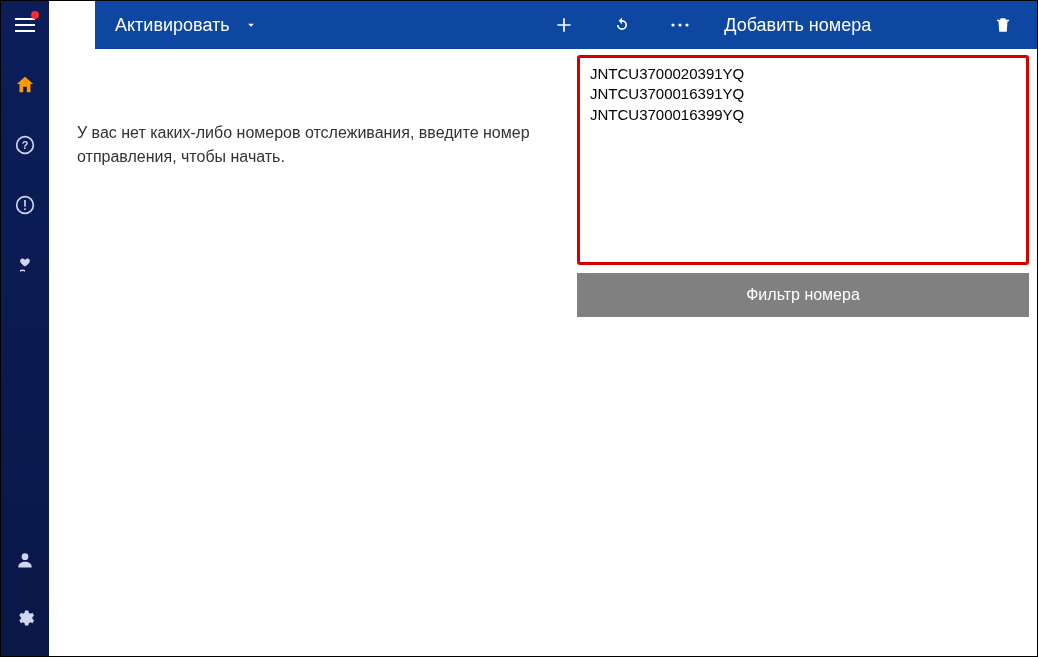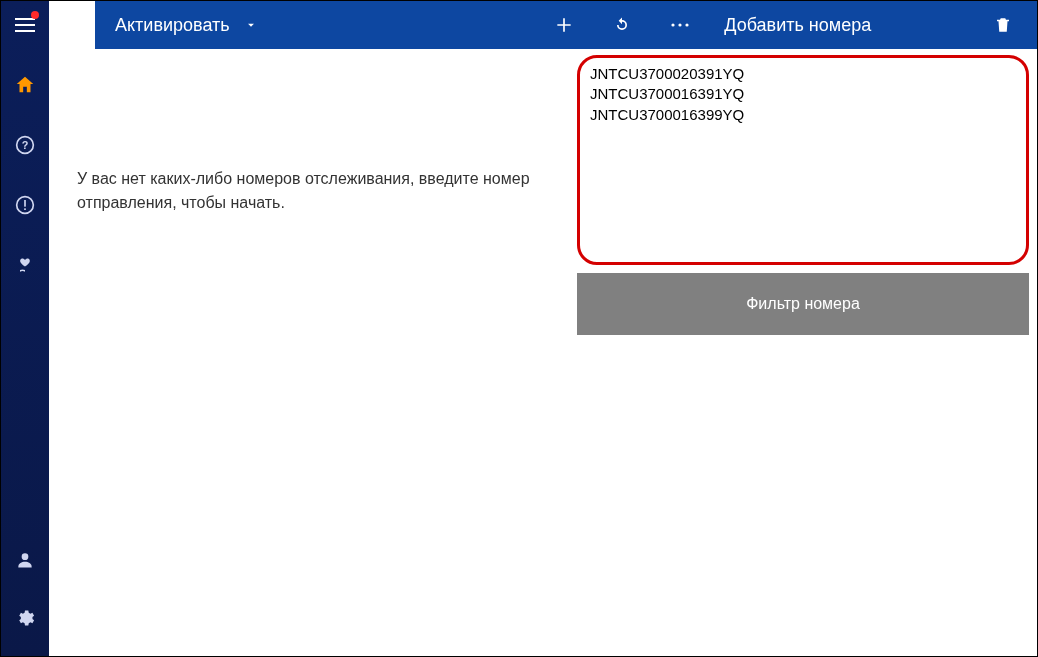--- a/index.html
+++ b/index.html
@@ -36,35 +36,35 @@
   .toolbar-spacer { flex: 1; }
   .toolbar-icons { display: flex; align-items: center; gap: 34px; padding-right: 20px; height: 100%; }
   .tb-btn { width: 24px; height: 24px; display: flex; align-items: center; justify-content: center; cursor: pointer; }
   .plus { font-size: 26px; line-height: 1; }
   .dots { font-size: 20px; letter-spacing: 2px; line-height: 1; }
   .toolbar-title-right { font-size: 18px; margin-right: auto; margin-left: 4px; }
 
   
   .body { flex: 1; display: flex; min-height: 0; }
   .left-pane { width: 528px; min-width: 528px; padding: 0 28px; display: flex; align-items: flex-start; }
-  .empty-msg { color: #333; font-size: 16px; line-height: 1.5; margin-top: 118px; }
+  .empty-msg { color: #333; font-size: 16px; line-height: 1.5; margin-top: 72px; }
   .right-pane { flex: 1; display: flex; flex-direction: column; padding: 6px 8px 0 0; min-width: 0; }
 
   .input-wrap {
-    border: 3px solid #d40000; border-radius: 20px;
+    border: 3px solid #d40000; border-radius: 3px;
     background: #fff; height: 210px; width: 100%;
     padding: 6px 10px;
   }
   .input-area {
     width: 100%; height: 100%; border: none; outline: none;
     resize: none; font-family: Arial, sans-serif; font-size: 15px;
     line-height: 1.35; color: #000;
   }
 
-  .btn-row { display: flex; gap: 12px; margin-top: 8px; height: 62px; }
+  .btn-row { display: flex; gap: 12px; margin-top: 8px; height: 44px; }
   .btn { flex: 1; display: flex; align-items: center; justify-content: center; font-size: 16px; color: #fff; cursor: pointer; }
   .btn-filter { background: #808080; }
   .btn-track { background: #ff9800; }
 
   
   .right-toolbar-section { display: flex; align-items: center; flex: 1; height: 100%; padding-left: 8px; padding-right: 22px; }
   .right-toolbar-section .spacer2 { flex: 1; }
 </style>
 </head>
 <body>

